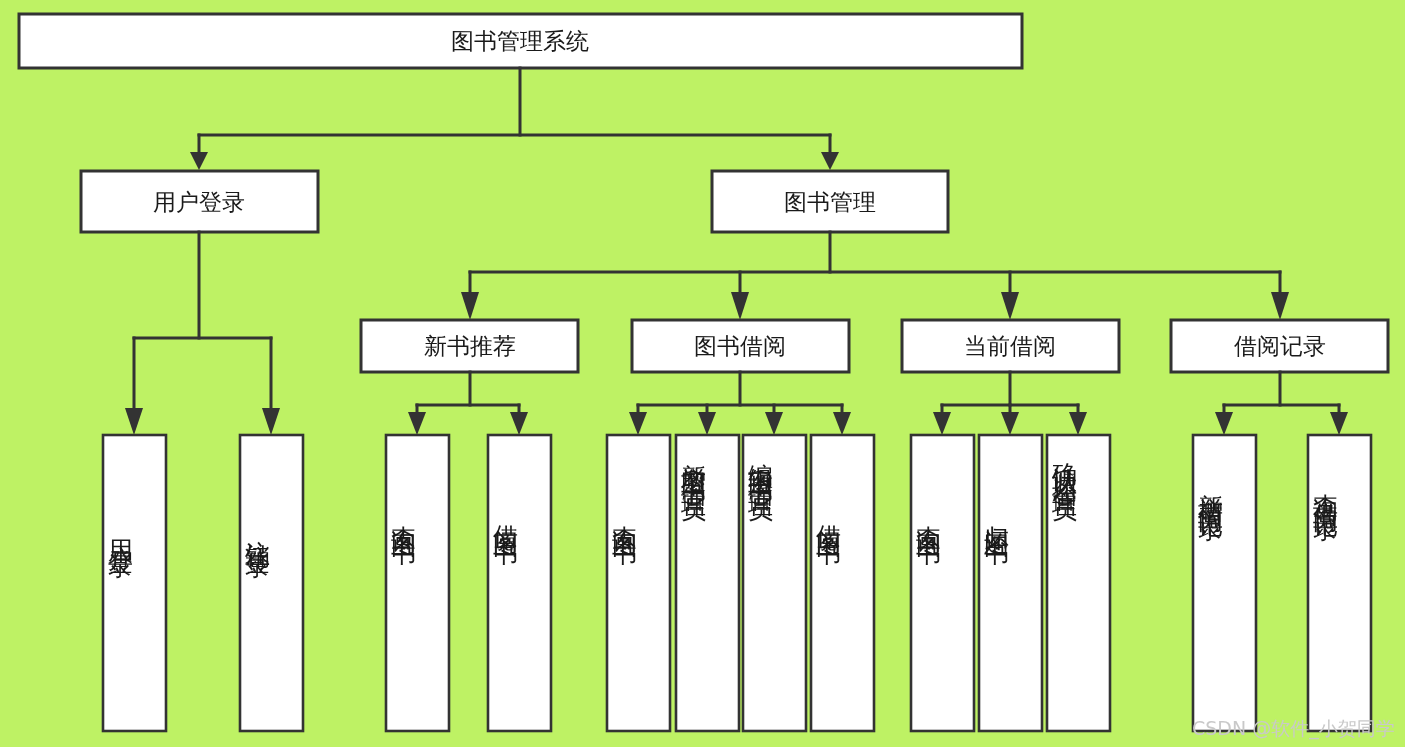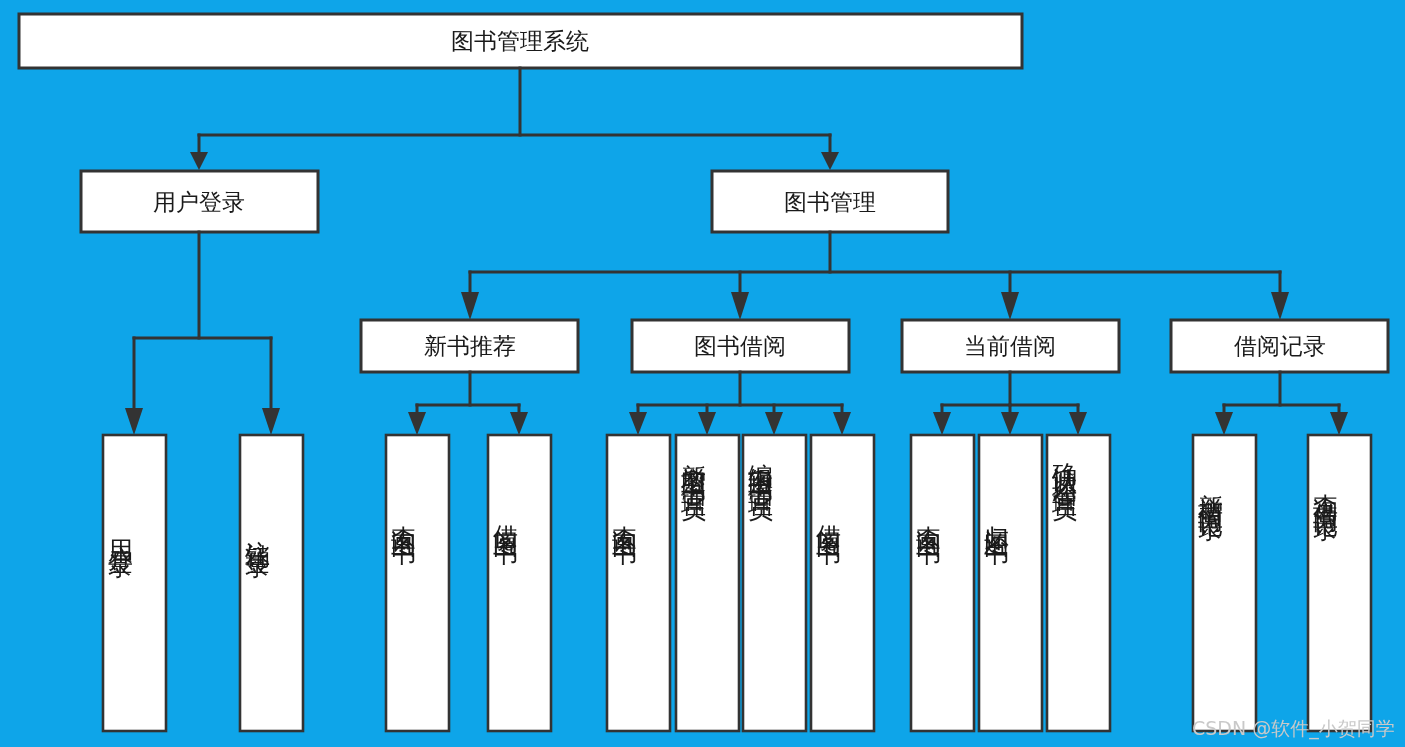--- a/index.html
+++ b/index.html
@@ -8,21 +8,21 @@
     padding: 0;
     background: #ffffff;
   }
   body {
     font-family: "DejaVu Sans", "Liberation Sans", sans-serif;
   }
   #diagram-root {
     position: relative;
     width: 1405px;
     height: 747px;
-    background: #0ea5e9;
+    background: #bef264;
     overflow: hidden;
   }
   svg.diagram-canvas {
     position: absolute;
     left: 0;
     top: 0;
     width: 1405px;
     height: 747px;
     display: block;
   }

